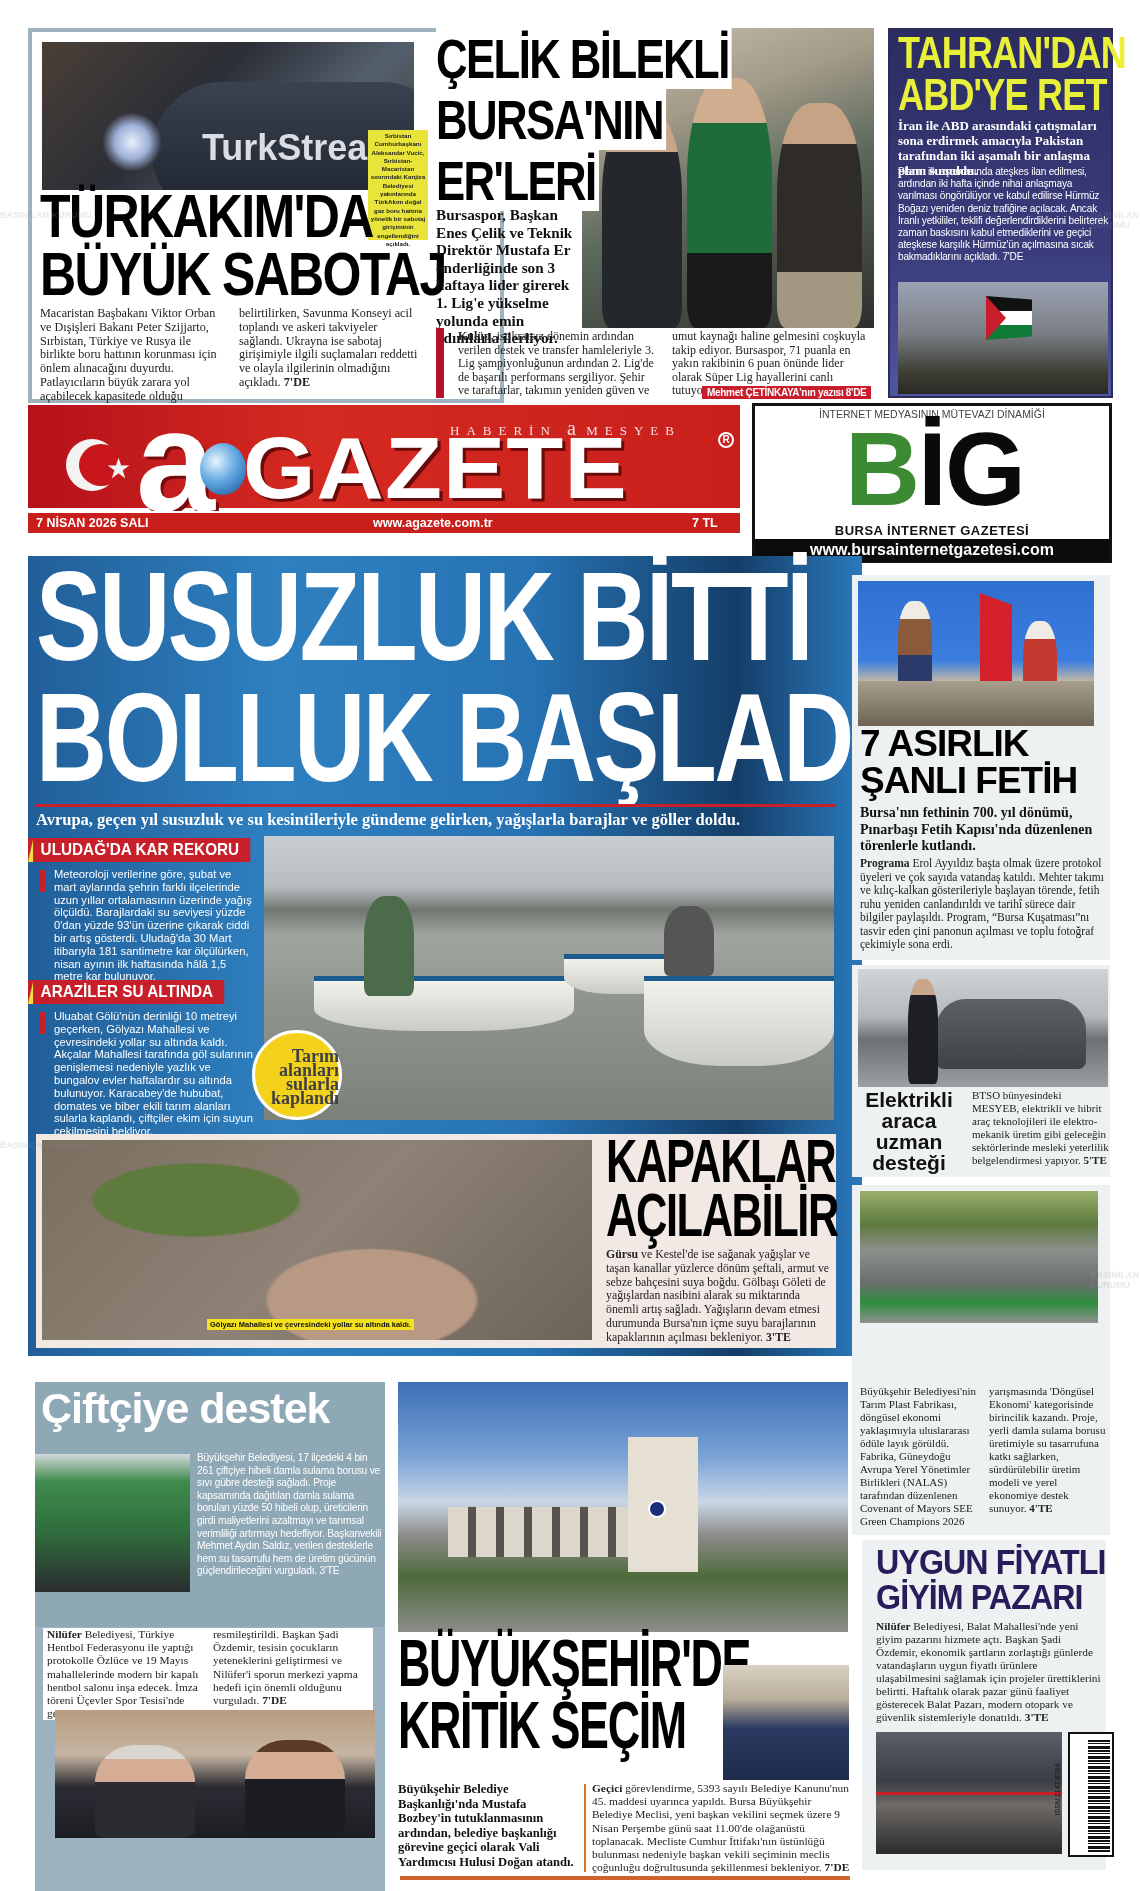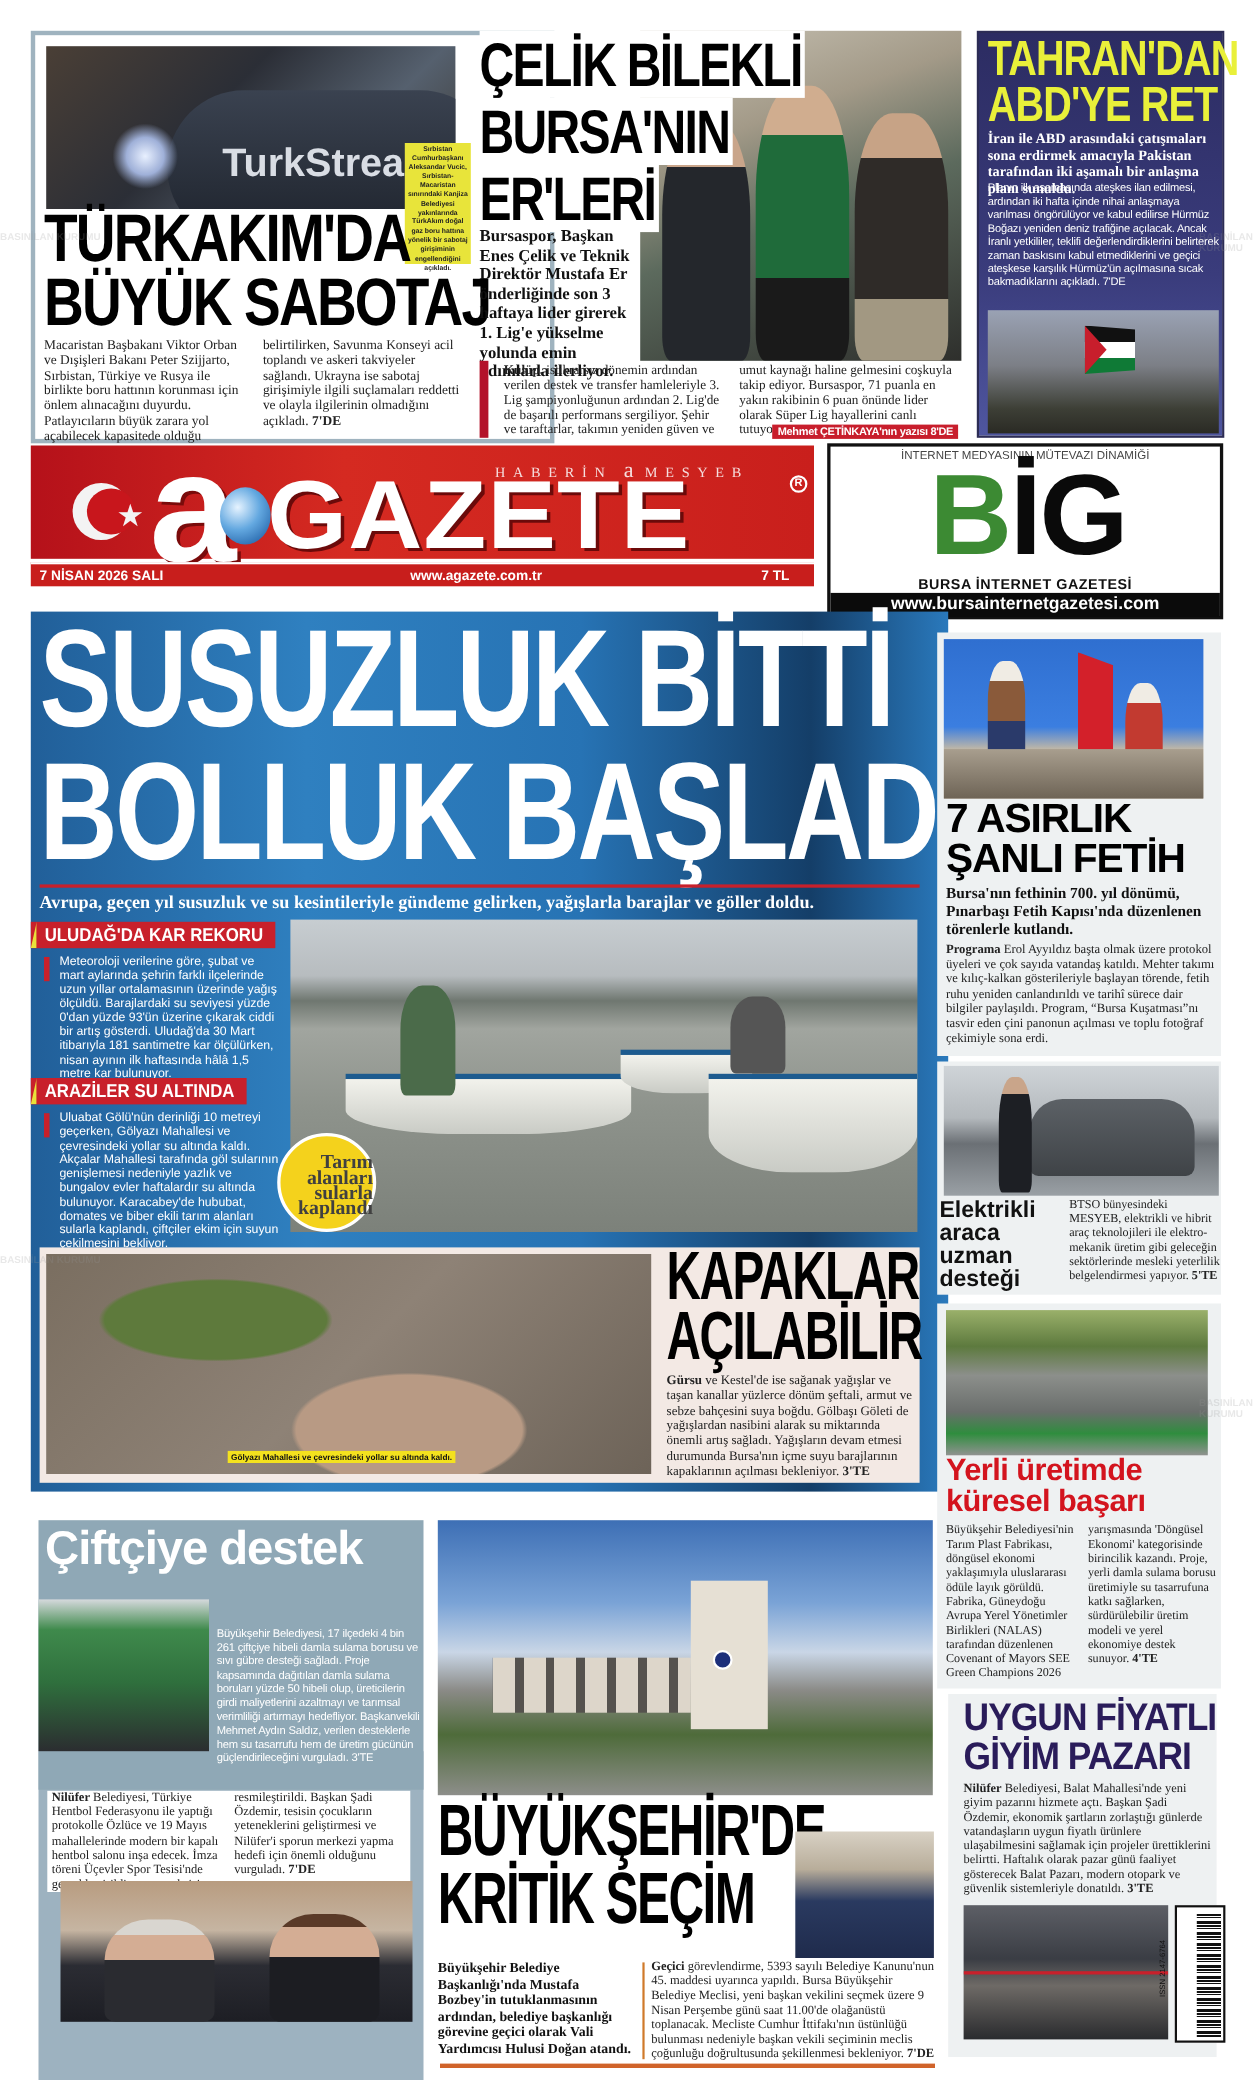--- a/index.html
+++ b/index.html
@@ -83,42 +83,42 @@
   #rc1 { left: 852px; top: 575px; width: 258px; height: 385px; background: #eef1f2; }
   #rc1 .photo { left: 6px; top: 6px; width: 236px; height: 145px; background: linear-gradient(180deg,#2f6fd0 0%,#3b7ee0 55%,#c9bba3 70%,#8c7d6a 100%); }
   #rc1 .flag { position:absolute; left:122px; top:12px; width:32px; height:118px; background:#d3202a; clip-path: polygon(0 0,100% 10%,100% 90%,0 100%); }
   #rc1 .h1 { left: 8px; top: 150px; font-family: "Liberation Sans", sans-serif; font-weight: 900; font-size: 37px; line-height: 37px; color: #000; letter-spacing: -1px; }
   #rc1 .sub { left: 8px; top: 230px; width: 246px; font-family: "Liberation Serif", serif; font-weight: bold; font-size: 14px; line-height: 16.5px; }
   #rc1 .body { left: 8px; top: 282px; width: 246px; font-size: 11.5px; line-height: 13.5px; }
 
   #rc2 { left: 852px; top: 965px; width: 258px; height: 212px; background: #eef1f2; }
   #rc2 .photo { left: 6px; top: 4px; width: 250px; height: 118px; background: linear-gradient(180deg,#cfd4d8 0%,#b4b9bd 40%,#6b7075 60%,#9aa0a5 100%); }
   #rc2 .car { position:absolute; left:78px; top:30px; width:150px; height:70px; border-radius: 30px 30px 8px 8px; background: linear-gradient(180deg,#5c6166,#3f4347); }
-  #rc2 .h1 { left: 2px; top: 124px; width: 110px; text-align: left; font-family: "Liberation Sans", sans-serif; font-weight: 900; font-size: 21px; line-height: 21px; }
+  #rc2 .h1 { left: 2px; top: 124px; width: 110px; text-align: center; font-family: "Liberation Sans", sans-serif; font-weight: 900; font-size: 21px; line-height: 21px; }
   #rc2 .body { left: 120px; top: 124px; width: 138px; font-size: 11px; line-height: 13px; }
 
   #rc3 { left: 852px; top: 1185px; width: 258px; height: 350px; background: #eef1f2; }
   #rc3 .photo { left: 8px; top: 6px; width: 238px; height: 132px; background: linear-gradient(180deg,#9ab06a 0%,#5d7a3e 25%,#8c8f8b 45%,#6a6e6c 70%,#2f8d3e 85%,#909290 100%); }
   #rc3 .h1 { left: 8px; top: 136px; font-family: "Liberation Sans", sans-serif; font-weight: 900; font-size: 28px; line-height: 29px; color: #d3141e; letter-spacing: -0.5px; }
   #rc3 .body { left: 8px; top: 200px; width: 246px; column-count: 2; column-gap: 12px; font-size: 11px; line-height: 13px; }
 
   #rc4 { left: 862px; top: 1540px; width: 244px; height: 330px; background: #eef1f2; }
   #rc4 .h1 { left: 14px; top: 4px; font-family: "Liberation Sans", sans-serif; font-weight: 900; font-size: 35px; line-height: 35px; color: #2a1c5a; letter-spacing: -1px; transform: scaleX(0.92); transform-origin: left; white-space: nowrap; }
   #rc4 .body { left: 14px; top: 80px; width: 228px; font-size: 11.3px; line-height: 13px; }
   #rc4 .photo { left: 14px; top: 192px; width: 186px; height: 122px; background: linear-gradient(180deg,#5d5f66 0%,#3a3d44 40%,#6e6a66 60%,#2a2b2e 100%); }
   #rc4 .ribbon { position:absolute; left:0; top:60px; width:100%; height:3px; background:#c8202b; }
   #rc4 .barcode { left: 206px; top: 192px; width: 46px; height: 125px; background: #fff; border: 2px solid #111; }
   #rc4 .barcode .bars { position:absolute; left:18px; top:6px; width:22px; height:112px; background: repeating-linear-gradient(180deg,#111 0 2px,#fff 2px 3px,#111 3px 4px,#fff 4px 6px,#111 6px 9px,#fff 9px 10px); }
   #rc4 .barcode .num { position:absolute; left:-38px; top:52px; transform: rotate(-90deg); font-family: "Liberation Sans", sans-serif; font-size: 7px; white-space: nowrap; }
 
   
   #cift { left: 35px; top: 1382px; width: 350px; height: 245px; background: #8fa8b6; }
   #cift .h1 { left: 6px; top: 0; font-family: "Liberation Sans", sans-serif; font-weight: 900; font-size: 43px; line-height: 52px; color: #fff; letter-spacing: -1px; }
   #cift .photo { left: 0; top: 72px; width: 155px; height: 138px; background: linear-gradient(180deg,#d5d9dc 0%,#3f8a4c 20%,#2f6f3d 55%,#2b2d30 100%); }
-  #cift .body { left: 162px; top: 70px; width: 188px; font-family: "Liberation Sans", sans-serif; font-size: 10.2px; line-height: 12.6px; color: #fff; letter-spacing: -0.2px; margin-top: 28px; }
+  #cift .body { left: 162px; top: 70px; width: 188px; font-family: "Liberation Sans", sans-serif; font-size: 10.2px; line-height: 12.6px; color: #fff; letter-spacing: -0.2px; }
   #nil { left: 35px; top: 1592px; width: 350px; height: 300px; background: #9db2c0; }
   #nil .bar { left: 8px; top: 0; width: 332px; height: 30px; background: #7a1f5e; }
   #nil .h1 { left: 14px; top: 0; font-family: "Liberation Sans", sans-serif; font-weight: 900; font-size: 25px; line-height: 30px; color: #fff; letter-spacing: -0.5px; }
   #nil .body { left: 8px; top: 36px; width: 330px; column-count: 2; column-gap: 10px; font-size: 11.4px; line-height: 13.2px; background: #fff; padding: 0 4px; }
   #nil .photo { left: 20px; top: 118px; width: 320px; height: 128px; background: linear-gradient(180deg,#b89c80 0%,#c6b5a2 35%,#2b2c33 60%,#1d1e24 100%); }
 
   
   #bb { left: 398px; top: 1382px; width: 458px; height: 500px; }
   #bb .photo { left: 0; top: 0; width: 450px; height: 250px; background: linear-gradient(180deg,#3d6fb5 0%,#7aa3d6 30%,#c9d6e6 48%,#8a8a86 62%,#4e6b3a 78%,#8d8e8a 100%); }
   #bb .bldg { position:absolute; left:230px; top:55px; width:70px; height:135px; background:#e6e0d4; }
@@ -272,24 +272,20 @@
   </div>
   <div class="abs h1">Elektrikli araca uzman desteği</div>
   <div class="abs serif-body body">
     <span>BTSO bünyesindeki MESYEB, elektrikli ve hibrit araç teknolojileri ile elektro-mekanik üretim gibi geleceğin sektörlerinde mesleki yeterlilik belgelendirmesi yapıyor.</span>
     <b>5'TE</b>
   </div>
 </div>
 
 <div id="rc3" class="abs">
   <div class="photo"></div>
-  <div class="abs h1">
-    <div>Yerli üretimde</div>
-    <div>küresel başarı</div>
-  </div>
   <div class="abs serif-body body">
     <span>Büyükşehir Belediyesi'nin Tarım Plast Fabrikası, döngüsel ekonomi yaklaşımıyla uluslararası ödüle layık görüldü. Fabrika, Güneydoğu Avrupa Yerel Yönetimler Birlikleri (NALAS) tarafından düzenlenen Covenant of Mayors SEE Green Champions 2026 yarışmasında 'Döngüsel Ekonomi' kategorisinde birincilik kazandı. Proje, yerli damla sulama borusu üretimiyle su tasarrufuna katkı sağlarken, sürdürülebilir üretim modeli ve yerel ekonomiye destek sunuyor.</span>
     <b>4'TE</b>
   </div>
 </div>
 
 <div id="rc4" class="abs">
   <div class="abs h1">
     <div>UYGUN FİYATLI</div>
     <div>GİYİM PAZARI</div>

